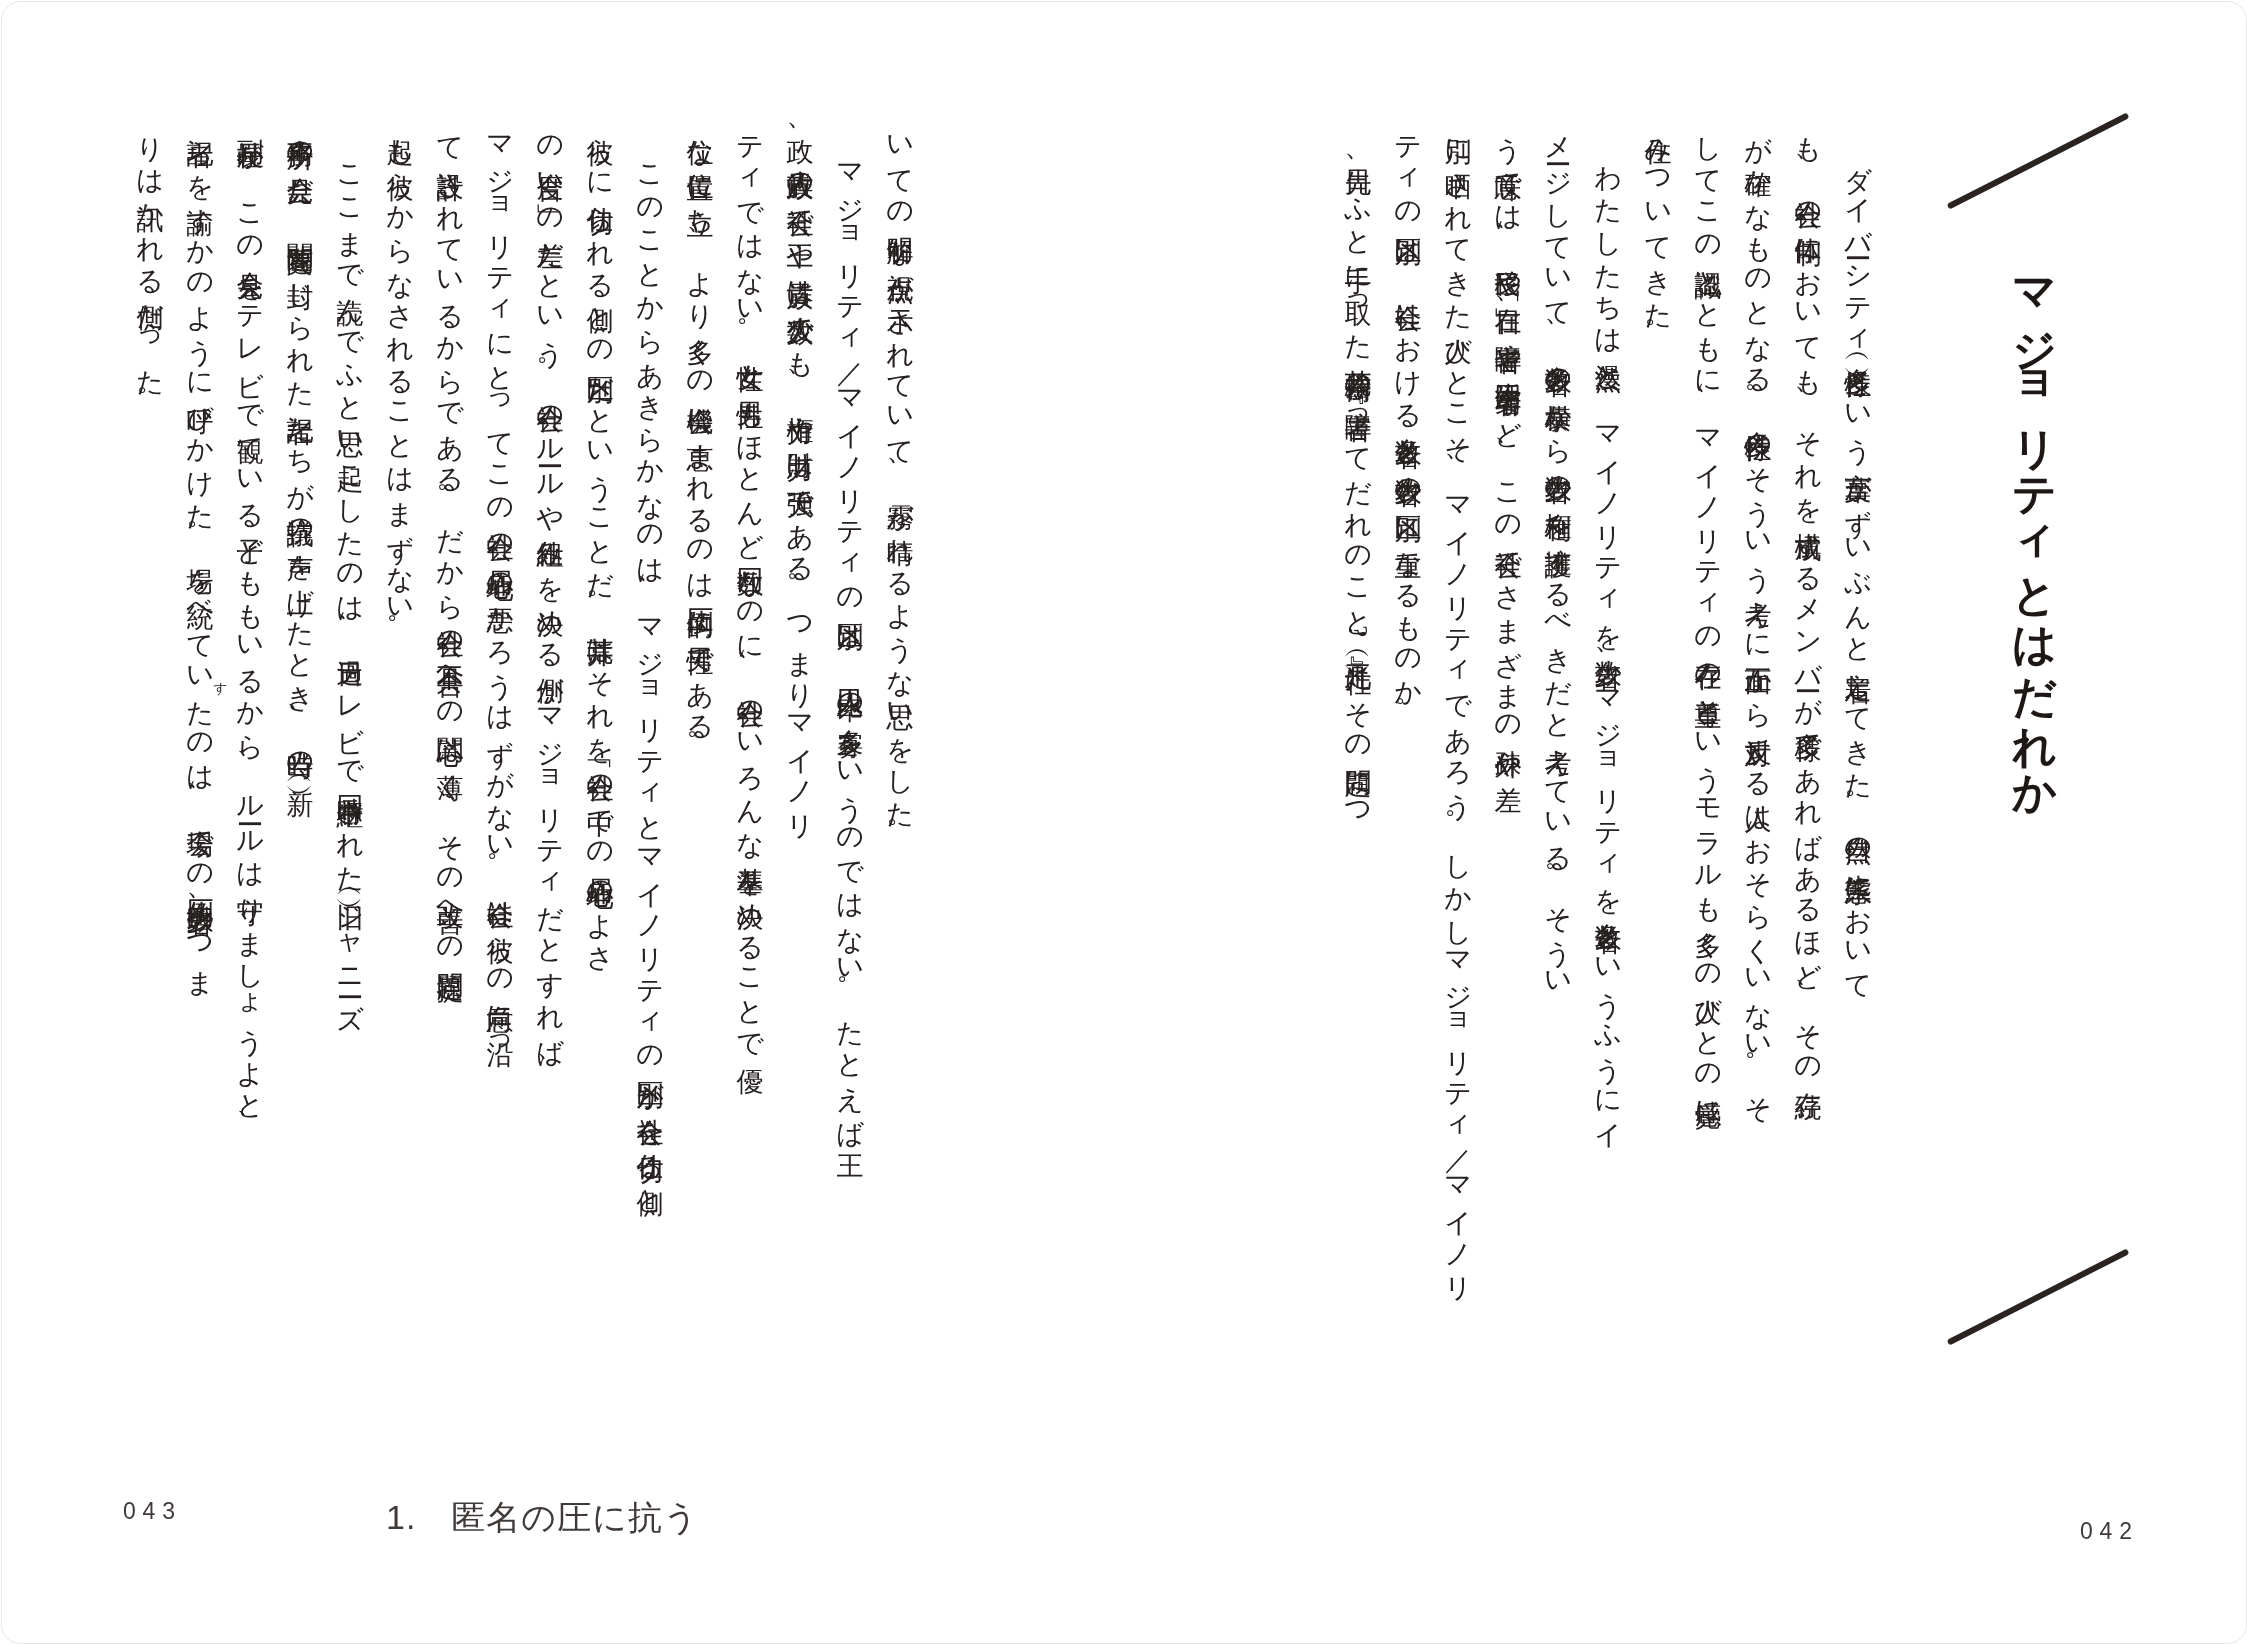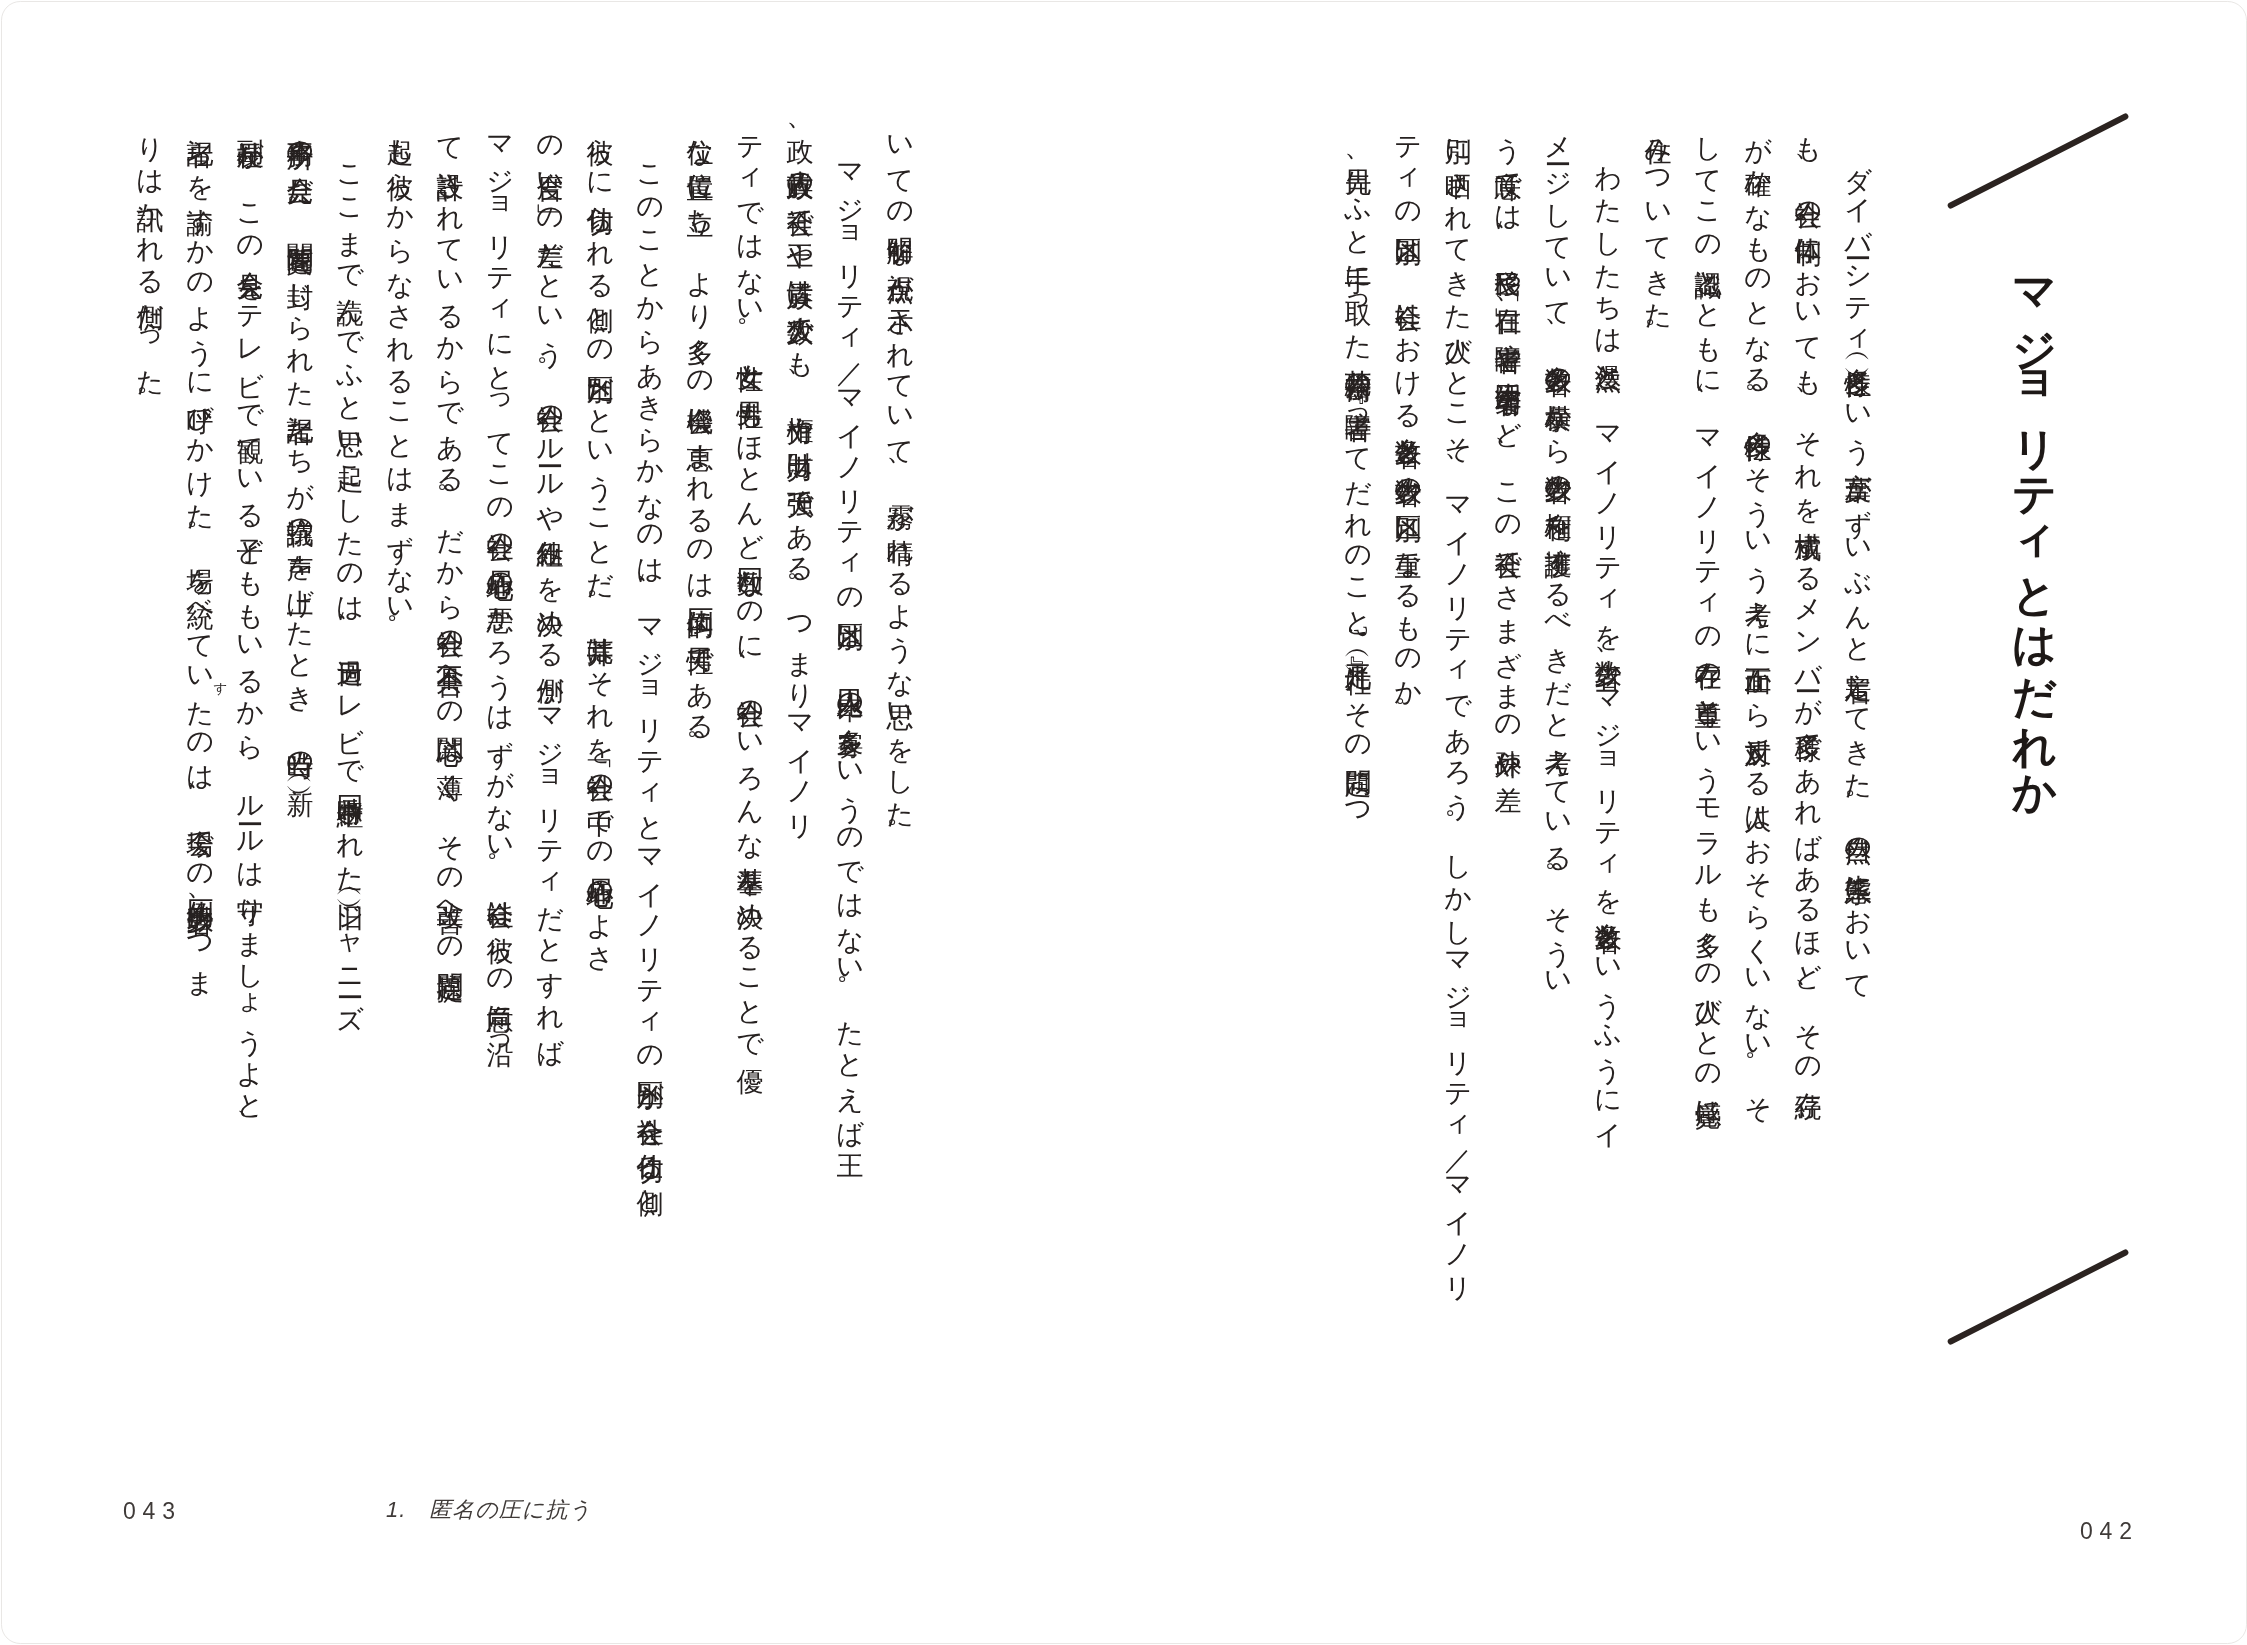--- a/index.html
+++ b/index.html
@@ -91,23 +91,22 @@
   .pagenum {
     top: 1498px;
     font-size: 23px;
     letter-spacing: 6.8px;
   }
   .pagenum-left  { left: 123px; text-align: right; }
   .pagenum-right { left: 2080px; margin-top: 20px; }
   .running-head {
     top: 1495px;
     left: 386px;
-    font-size: 22px;
+    font-size: 34px;
     letter-spacing: 1px;
-    font-style: italic;
   }
 </style>
 </head>
 <body>
 
 <div class="canvas">
   <div class="page-edge"></div>
 
   <div class="diag diag-top"></div>
   <div class="chapter-title">マジョリティとはだれか</div>

